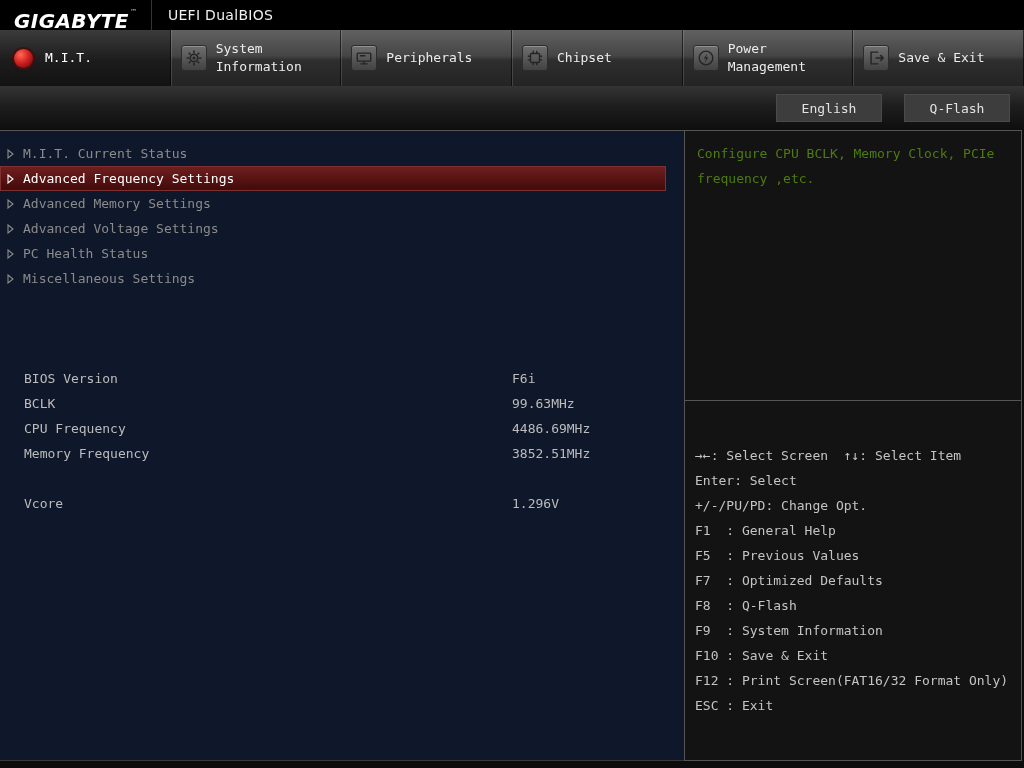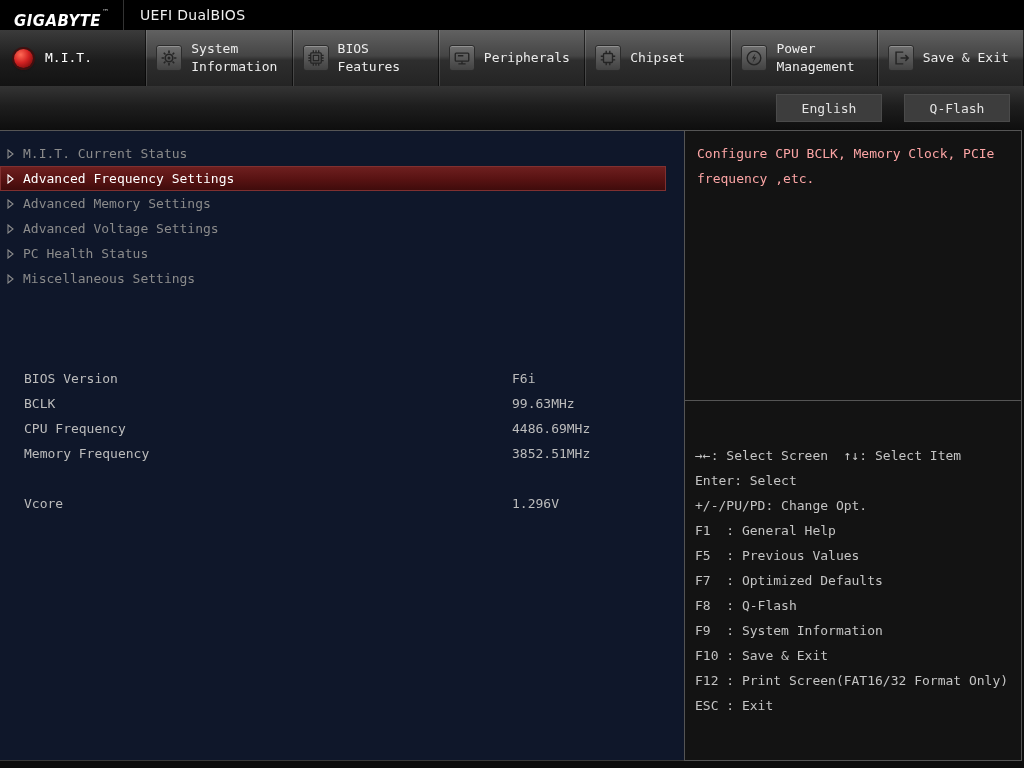--- a/index.html
+++ b/index.html
@@ -7,21 +7,21 @@
   body {
     background:#060606;
     font-family:"DejaVu Sans Mono","Liberation Mono",monospace;
     overflow:hidden;
   }
   .screen { position:relative; width:1024px; height:768px; background:#0d0d0d; overflow:hidden; }
 
   
   .topbar { height:30px; background:#000; display:flex; align-items:center; }
   .brand-wrap { display:flex; align-items:flex-start; padding:0 14px; height:30px; align-items:center; }
-  .brand { color:#fff; font-family:"DejaVu Sans","Liberation Sans",sans-serif; font-weight:bold; font-style:italic; font-size:15px; letter-spacing:.4px;margin-top:12px; }
+  .brand { color:#fff; font-family:"DejaVu Sans","Liberation Sans",sans-serif; font-weight:bold; font-style:italic; font-size:20px; letter-spacing:.4px;margin-top:12px; }
   .tm { color:#cfcfcf; font-size:7px; margin-left:1px; margin-top:-7px; font-family:"DejaVu Sans",sans-serif; }
   .bar-sep { width:1px; height:30px; background:#333; margin-right:16px; }
   .app-title { color:#f0f0f0; font-size:14px; font-family:"DejaVu Sans","Liberation Sans",sans-serif; letter-spacing:.3px; }
 
   
   .tabbar { display:flex; height:56px; background:#0c0c0c; }
   .tab {
     flex:1 1 0; display:flex; align-items:center; gap:9px; padding-left:10px;
     font-size:13px; color:#ececec; cursor:pointer; position:relative;
     background:linear-gradient(180deg,#616161 0%,#454545 46%,#2e2e2e 54%,#242424 100%);
@@ -64,21 +64,21 @@
     background:#0f172a; border-top:1px solid #555; border-bottom:1px solid #3a3a3a;
     padding-top:10px;
   }
   .right-panel {
     position:absolute; left:684px; top:0; width:338px; height:631px;
     background:#131313; border:1px solid #555;
     display:flex; flex-direction:column;
   }
   .help-box {
     height:270px; border-bottom:1px solid #555; padding:10px 12px;
-    color:#fca5a5; font-size:13px; line-height:25px;
+    color:#4d7c0f; font-size:13px; line-height:25px;
   }
   .key-box { padding:42px 10px 0 10px; }
   .key-line { height:25px; line-height:25px; color:#c4c4c4; font-size:13px; white-space:pre; }
 
   
   .menu-item {
     height:25px; display:flex; align-items:center; gap:9px; padding-left:7px;
     color:#8b8b8b; font-size:13px; cursor:pointer;
   }
   .menu-item .tri { display:flex; align-items:center; color:#8b8b8b; }
@@ -122,32 +122,20 @@
         <span class="tab-icon">
           <svg width="18" height="18" viewBox="0 0 20 20">
             <g stroke="#242424" stroke-width="1.8" fill="none">
               <circle cx="10" cy="10" r="4.2"></circle>
               <path d="M10 1.8v2.6M10 15.6v2.6M1.8 10h2.6M15.6 10h2.6M4.2 4.2l1.9 1.9M13.9 13.9l1.9 1.9M15.8 4.2l-1.9 1.9M6.1 13.9l-1.9 1.9"></path>
             </g>
             <circle cx="10" cy="10" r="1.7" fill="#242424"></circle>
           </svg>
         </span>
         <span class="tab-label">System Information</span>
-      </div>
-      <div class="tab">
-        <span class="tab-icon">
-          <svg width="18" height="18" viewBox="0 0 20 20">
-            <g stroke="#242424" stroke-width="1.4" fill="none">
-              <rect x="4.2" y="4.2" width="11.6" height="11.6" rx="1"></rect>
-              <rect x="7" y="7" width="6" height="6"></rect>
-              <path d="M7 1.5v2.7M10 1.5v2.7M13 1.5v2.7M7 15.8v2.7M10 15.8v2.7M13 15.8v2.7M1.5 7h2.7M1.5 10h2.7M1.5 13h2.7M15.8 7h2.7M15.8 10h2.7M15.8 13h2.7"></path>
-            </g>
-          </svg>
-        </span>
-        <span class="tab-label">BIOS Features</span>
       </div>
       <div class="tab">
         <span class="tab-icon">
           <svg width="18" height="18" viewBox="0 0 20 20">
             <g stroke="#242424" stroke-width="1.5" fill="none">
               <rect x="2.5" y="4.5" width="15" height="9" rx="1"></rect>
               <path d="M6 16.5h8M10 13.5v3M5.5 7.5h6"></path>
             </g>
           </svg>
         </span>

